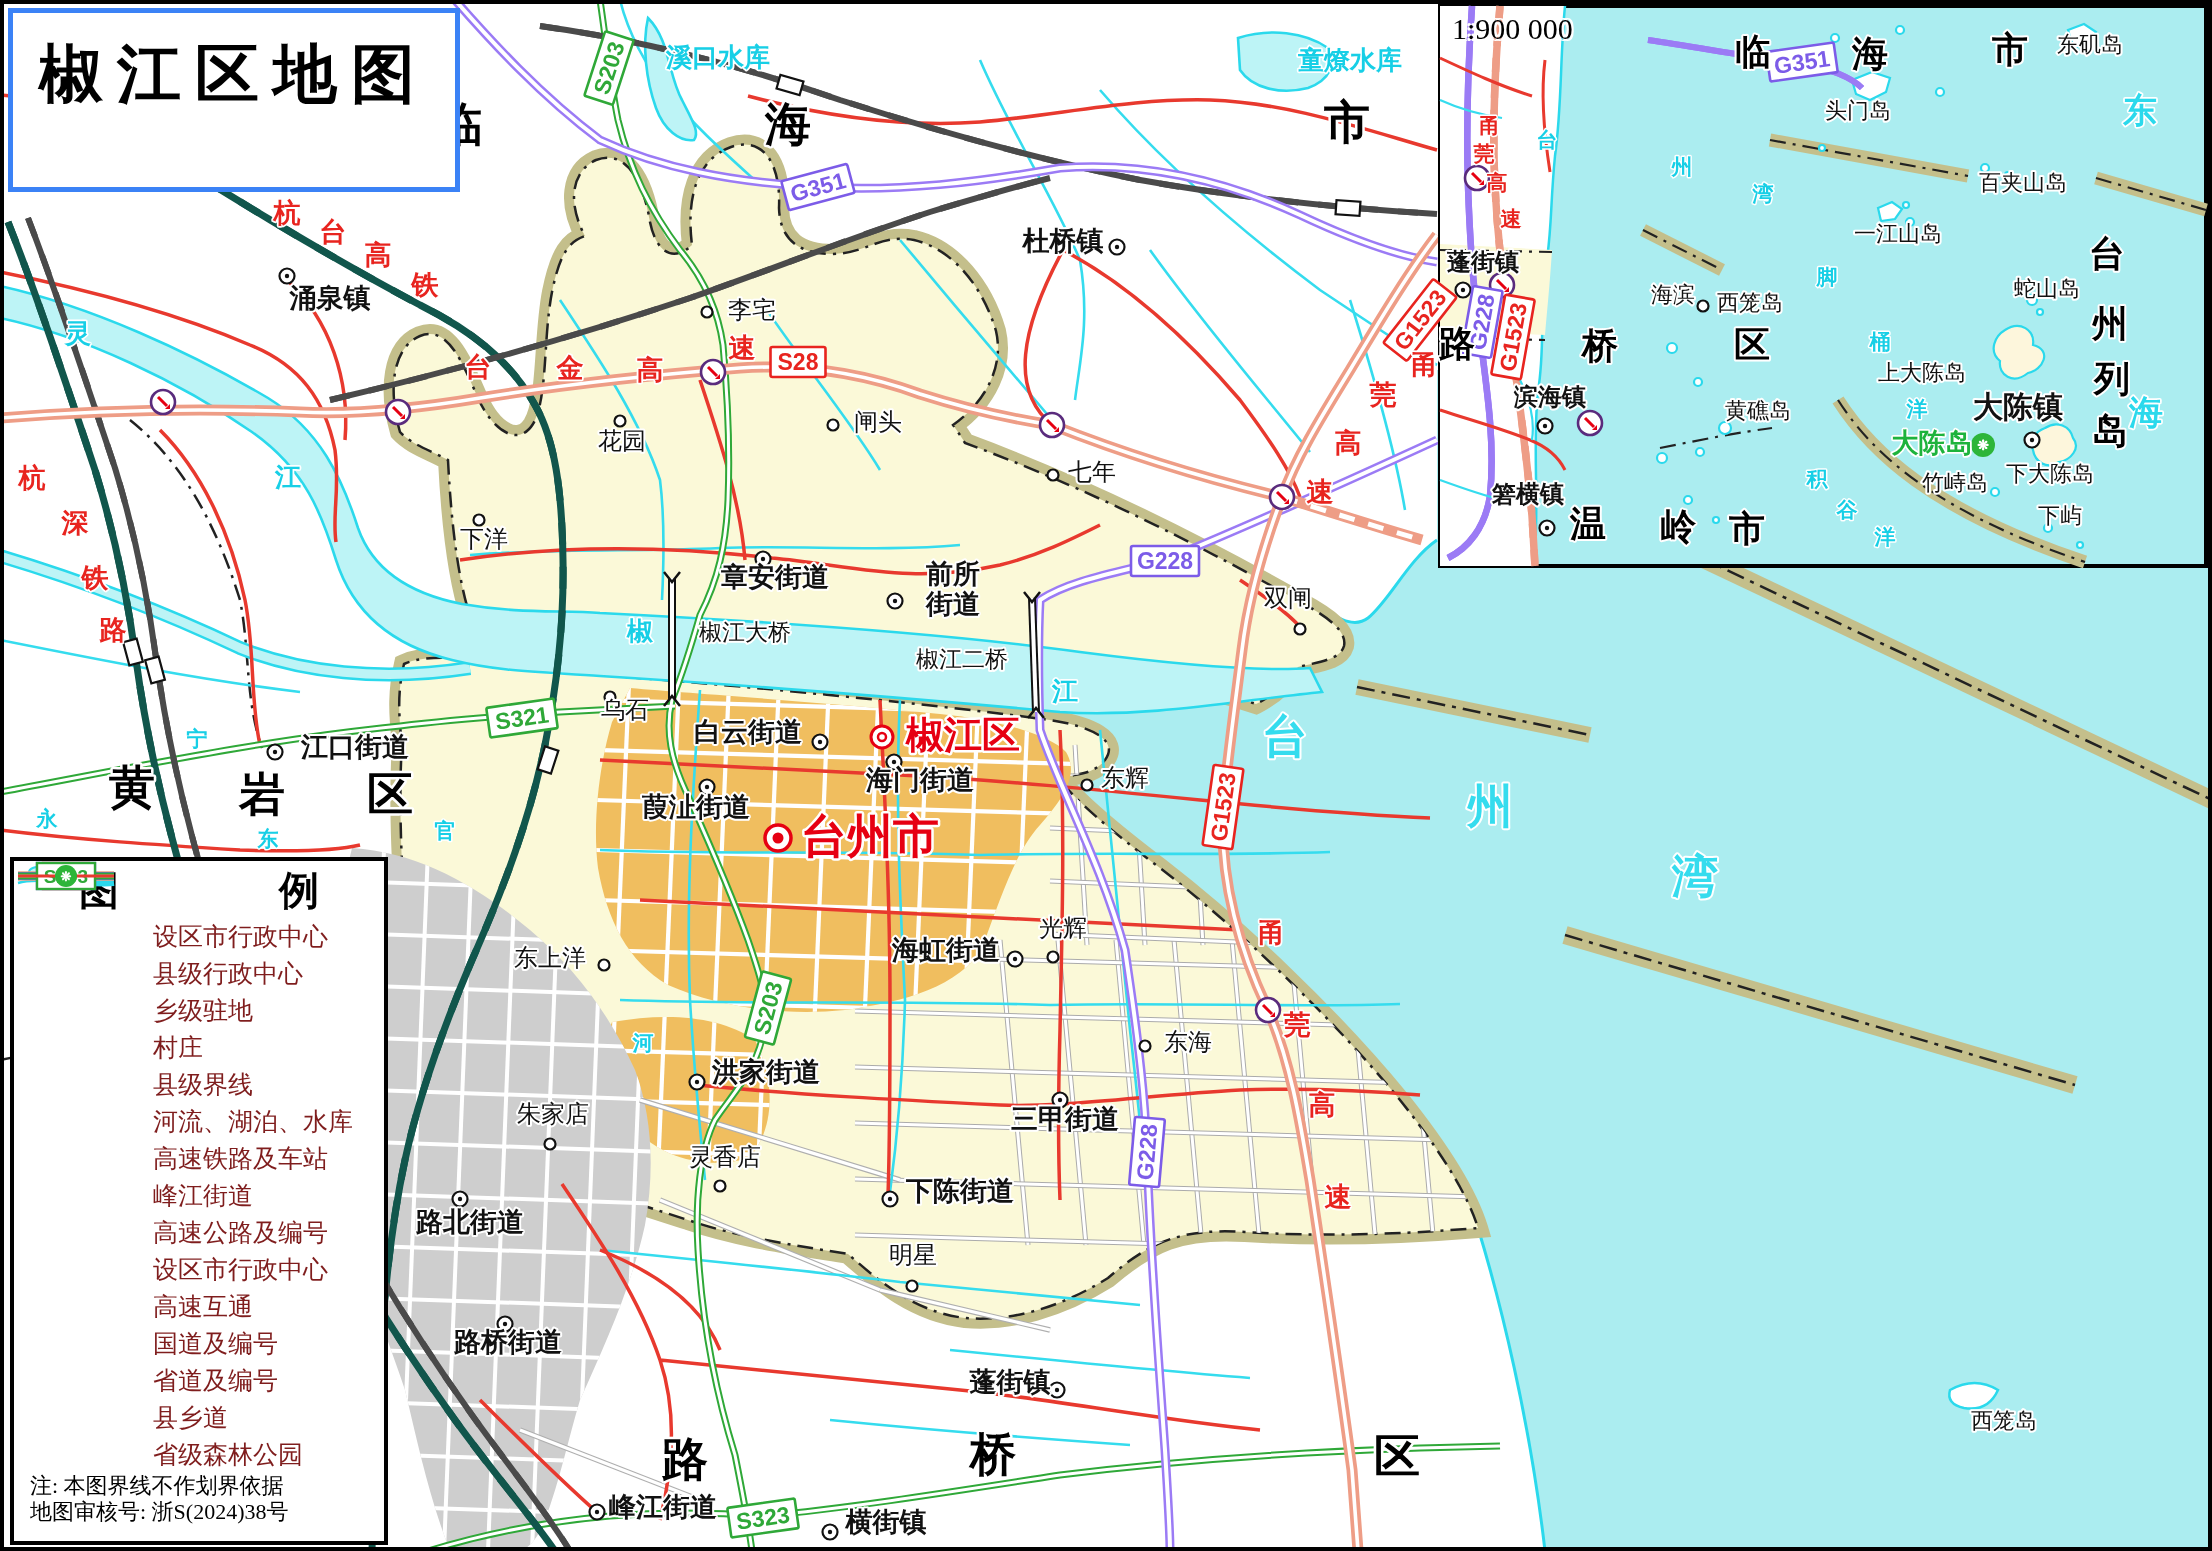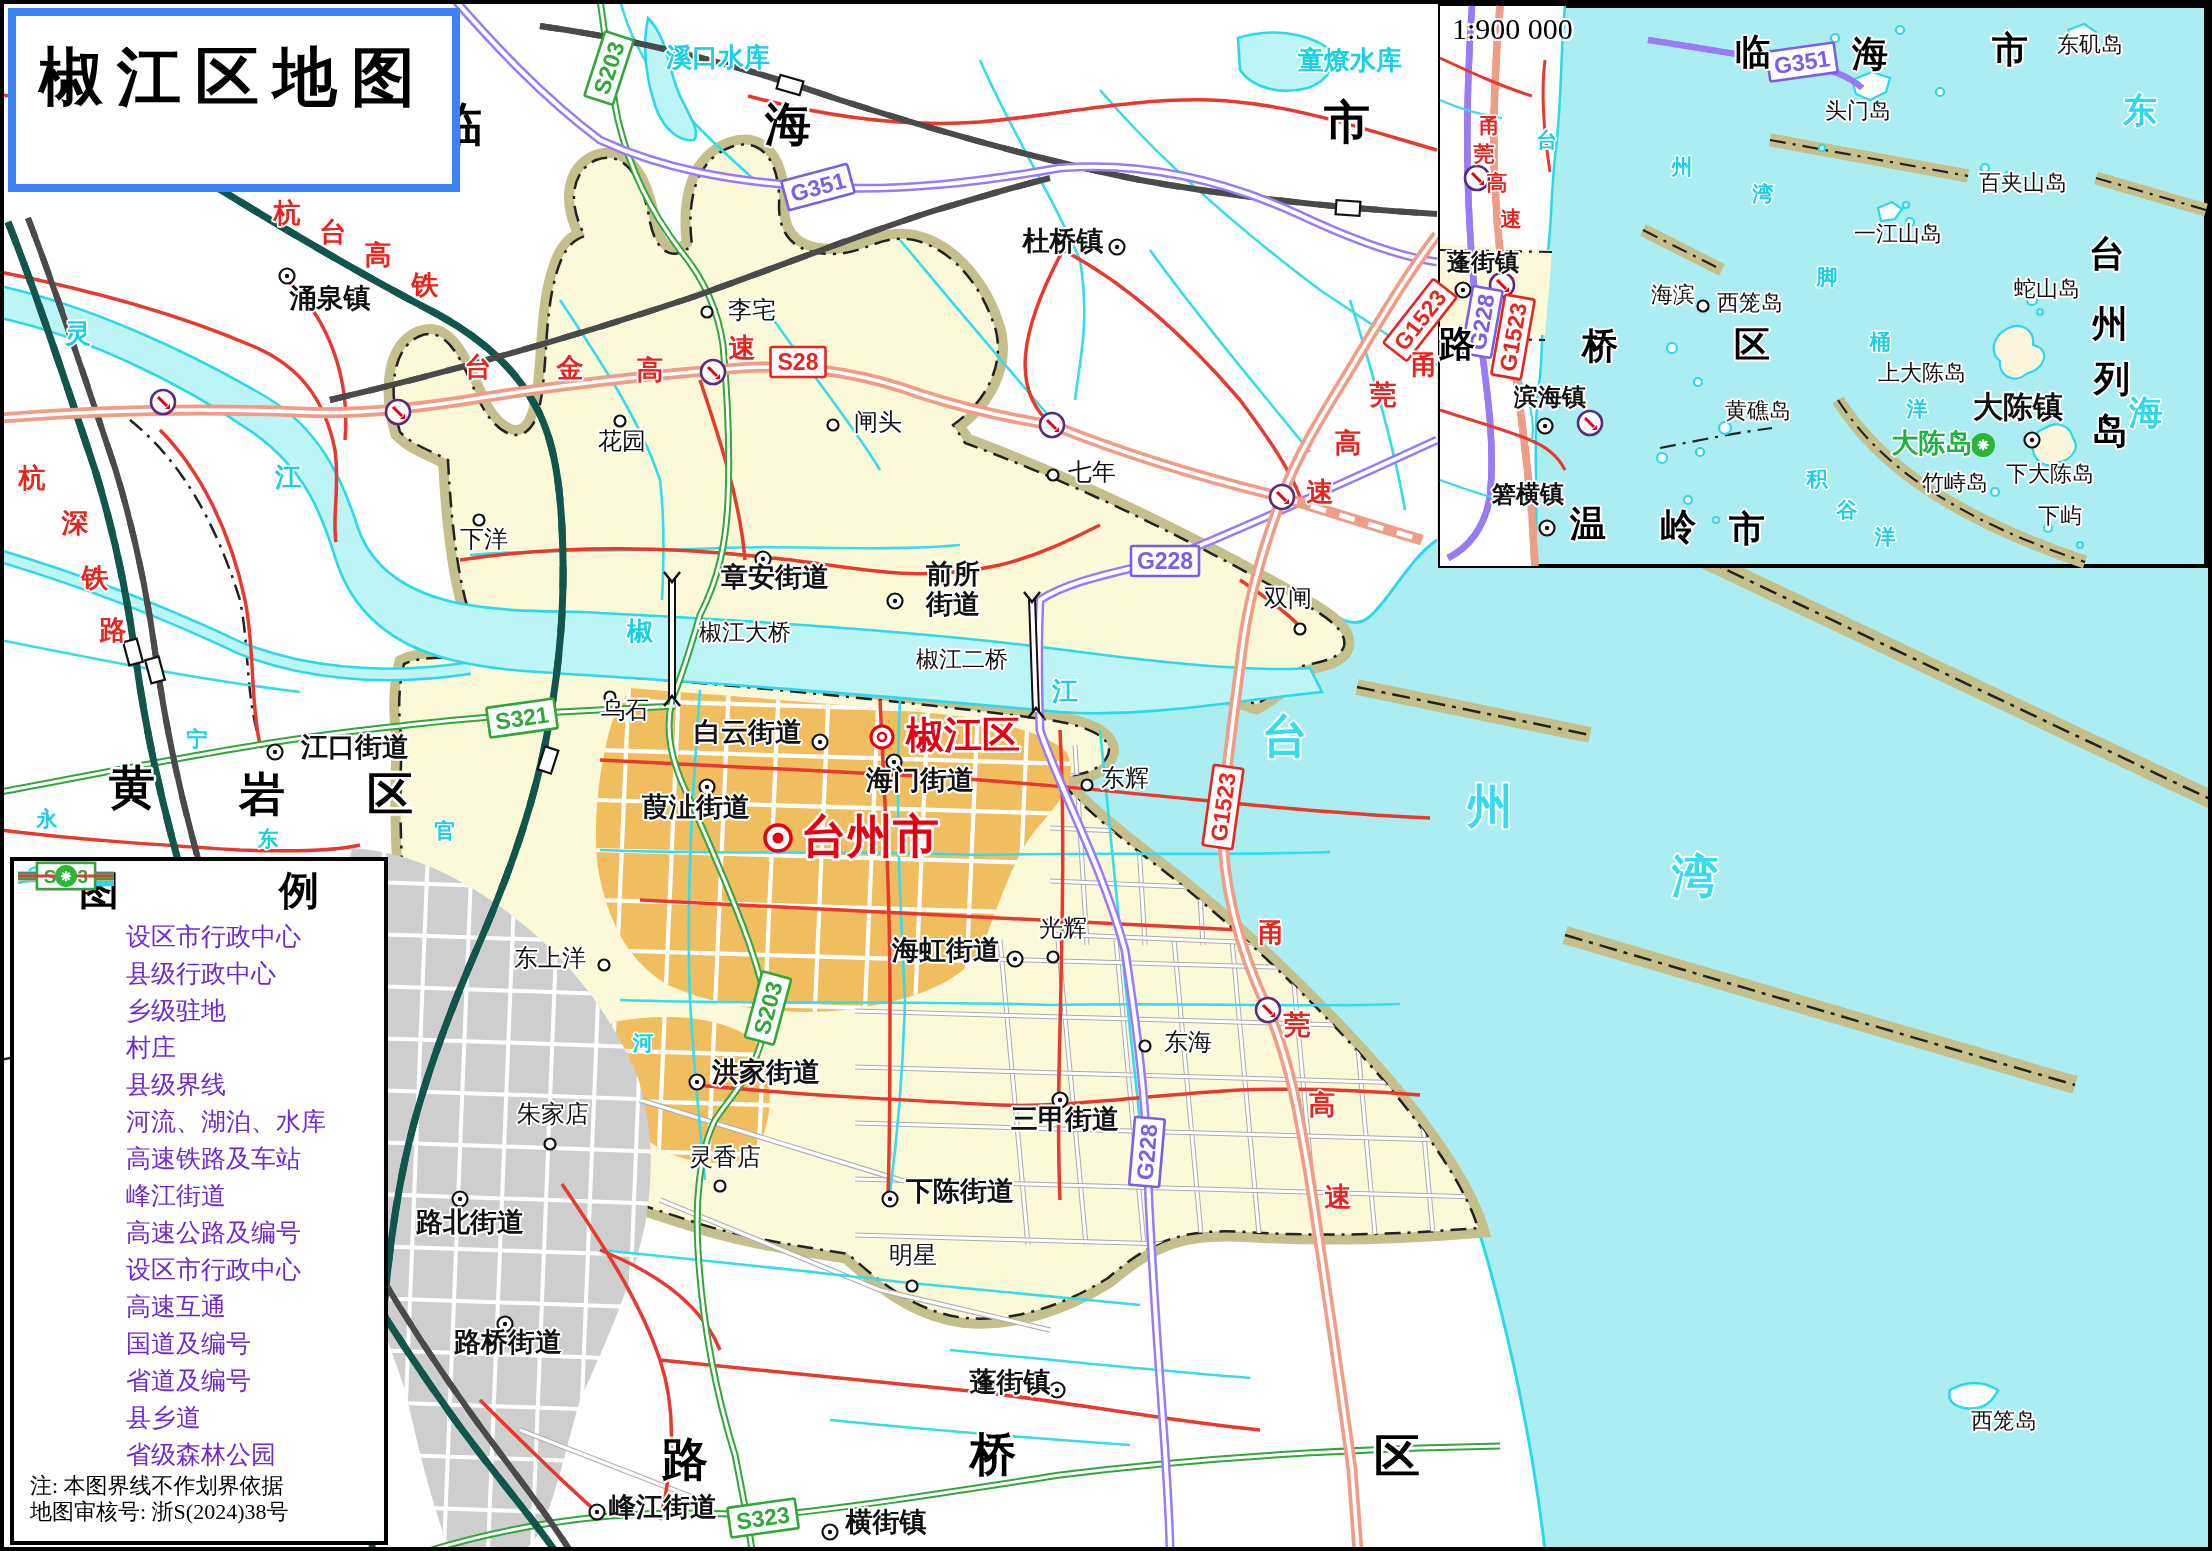--- a/index.html
+++ b/index.html
@@ -19,30 +19,30 @@
   .lbl-water-sm{font:600 21px "Liberation Serif",serif;fill:#17CFE6;stroke-width:3px;}
   .lbl-water-md{font:600 34px "Liberation Serif",serif;fill:#2BD9EC;stroke-width:3.5px;}
   .lbl-water-lg{font:600 46px "Liberation Serif",serif;fill:#35DCEE;stroke-width:4px;}
   .lbl-roadname{font:600 27px "Liberation Serif",serif;fill:#E8241F;stroke-width:3.5px;}
   .lbl-roadname-sm{font:600 21px "Liberation Serif",serif;fill:#E8241F;stroke-width:3px;}
   .lbl-city-red{font:800 46px "Liberation Sans",sans-serif;fill:#E60012;stroke-width:5px;}
   .lbl-district-red{font:800 38px "Liberation Sans",sans-serif;fill:#E60012;stroke-width:5px;}
   .lbl-green{font:700 27px "Liberation Sans",sans-serif;fill:#1DB33C;stroke-width:3.5px;}
   .badge-txt{font:700 23px "Liberation Sans",sans-serif;stroke:none;}
   #title-box{position:absolute;left:8px;top:8px;width:452px;height:184px;background:#fff;
-     border:8px solid #3b82f6;box-sizing:border-box;text-align:center;z-index:30;}
+     border:5px solid #3b82f6;box-sizing:border-box;text-align:center;z-index:30;}
   #map-title{font:700 64px "Liberation Sans",sans-serif;letter-spacing:14px;color:#000;margin-top:18px;}
   #map-scale{font:400 42px "Liberation Serif",serif;letter-spacing:4px;color:#000;margin-top:6px;}
   #legend{position:absolute;left:10px;top:857px;width:378px;height:688px;background:#fff;
      border:4px solid #000;box-sizing:border-box;z-index:30;padding:2px 0 0 0;}
   #legend-title{font:700 40px "Liberation Serif",serif;letter-spacing:60px;text-align:center;
      padding-left:60px;color:#000;}
   .lg-row{display:flex;align-items:center;height:37px;}
   .lg-sym{width:112px;flex:0 0 112px;display:flex;justify-content:center;}
-  .lg-lab{font:400 25px "Liberation Serif",serif;color:#6d28d9;white-space:nowrap;}
+  .lg-lab{font:400 25px "Liberation Serif",serif;color:#7f1d1d;white-space:nowrap;margin-left:27px;}
   .lg-note{font:400 22px "Liberation Serif",serif;color:#000;padding-left:16px;line-height:26px;white-space:nowrap;}
   #inset-title-box{position:absolute;left:1452px;top:12px;z-index:25;pointer-events:none;
      text-shadow:2px 2px 0 #fff,-2px -2px 0 #fff,2px -2px 0 #fff,-2px 2px 0 #fff;}
   #inset-title{font:700 46px "Liberation Serif",serif;letter-spacing:10px;color:#000;}
   #inset-scale{font:400 30px "Liberation Serif",serif;color:#000;margin-top:0;}
 </style>
 </head>
 <body>
 
 <div id="stage">

